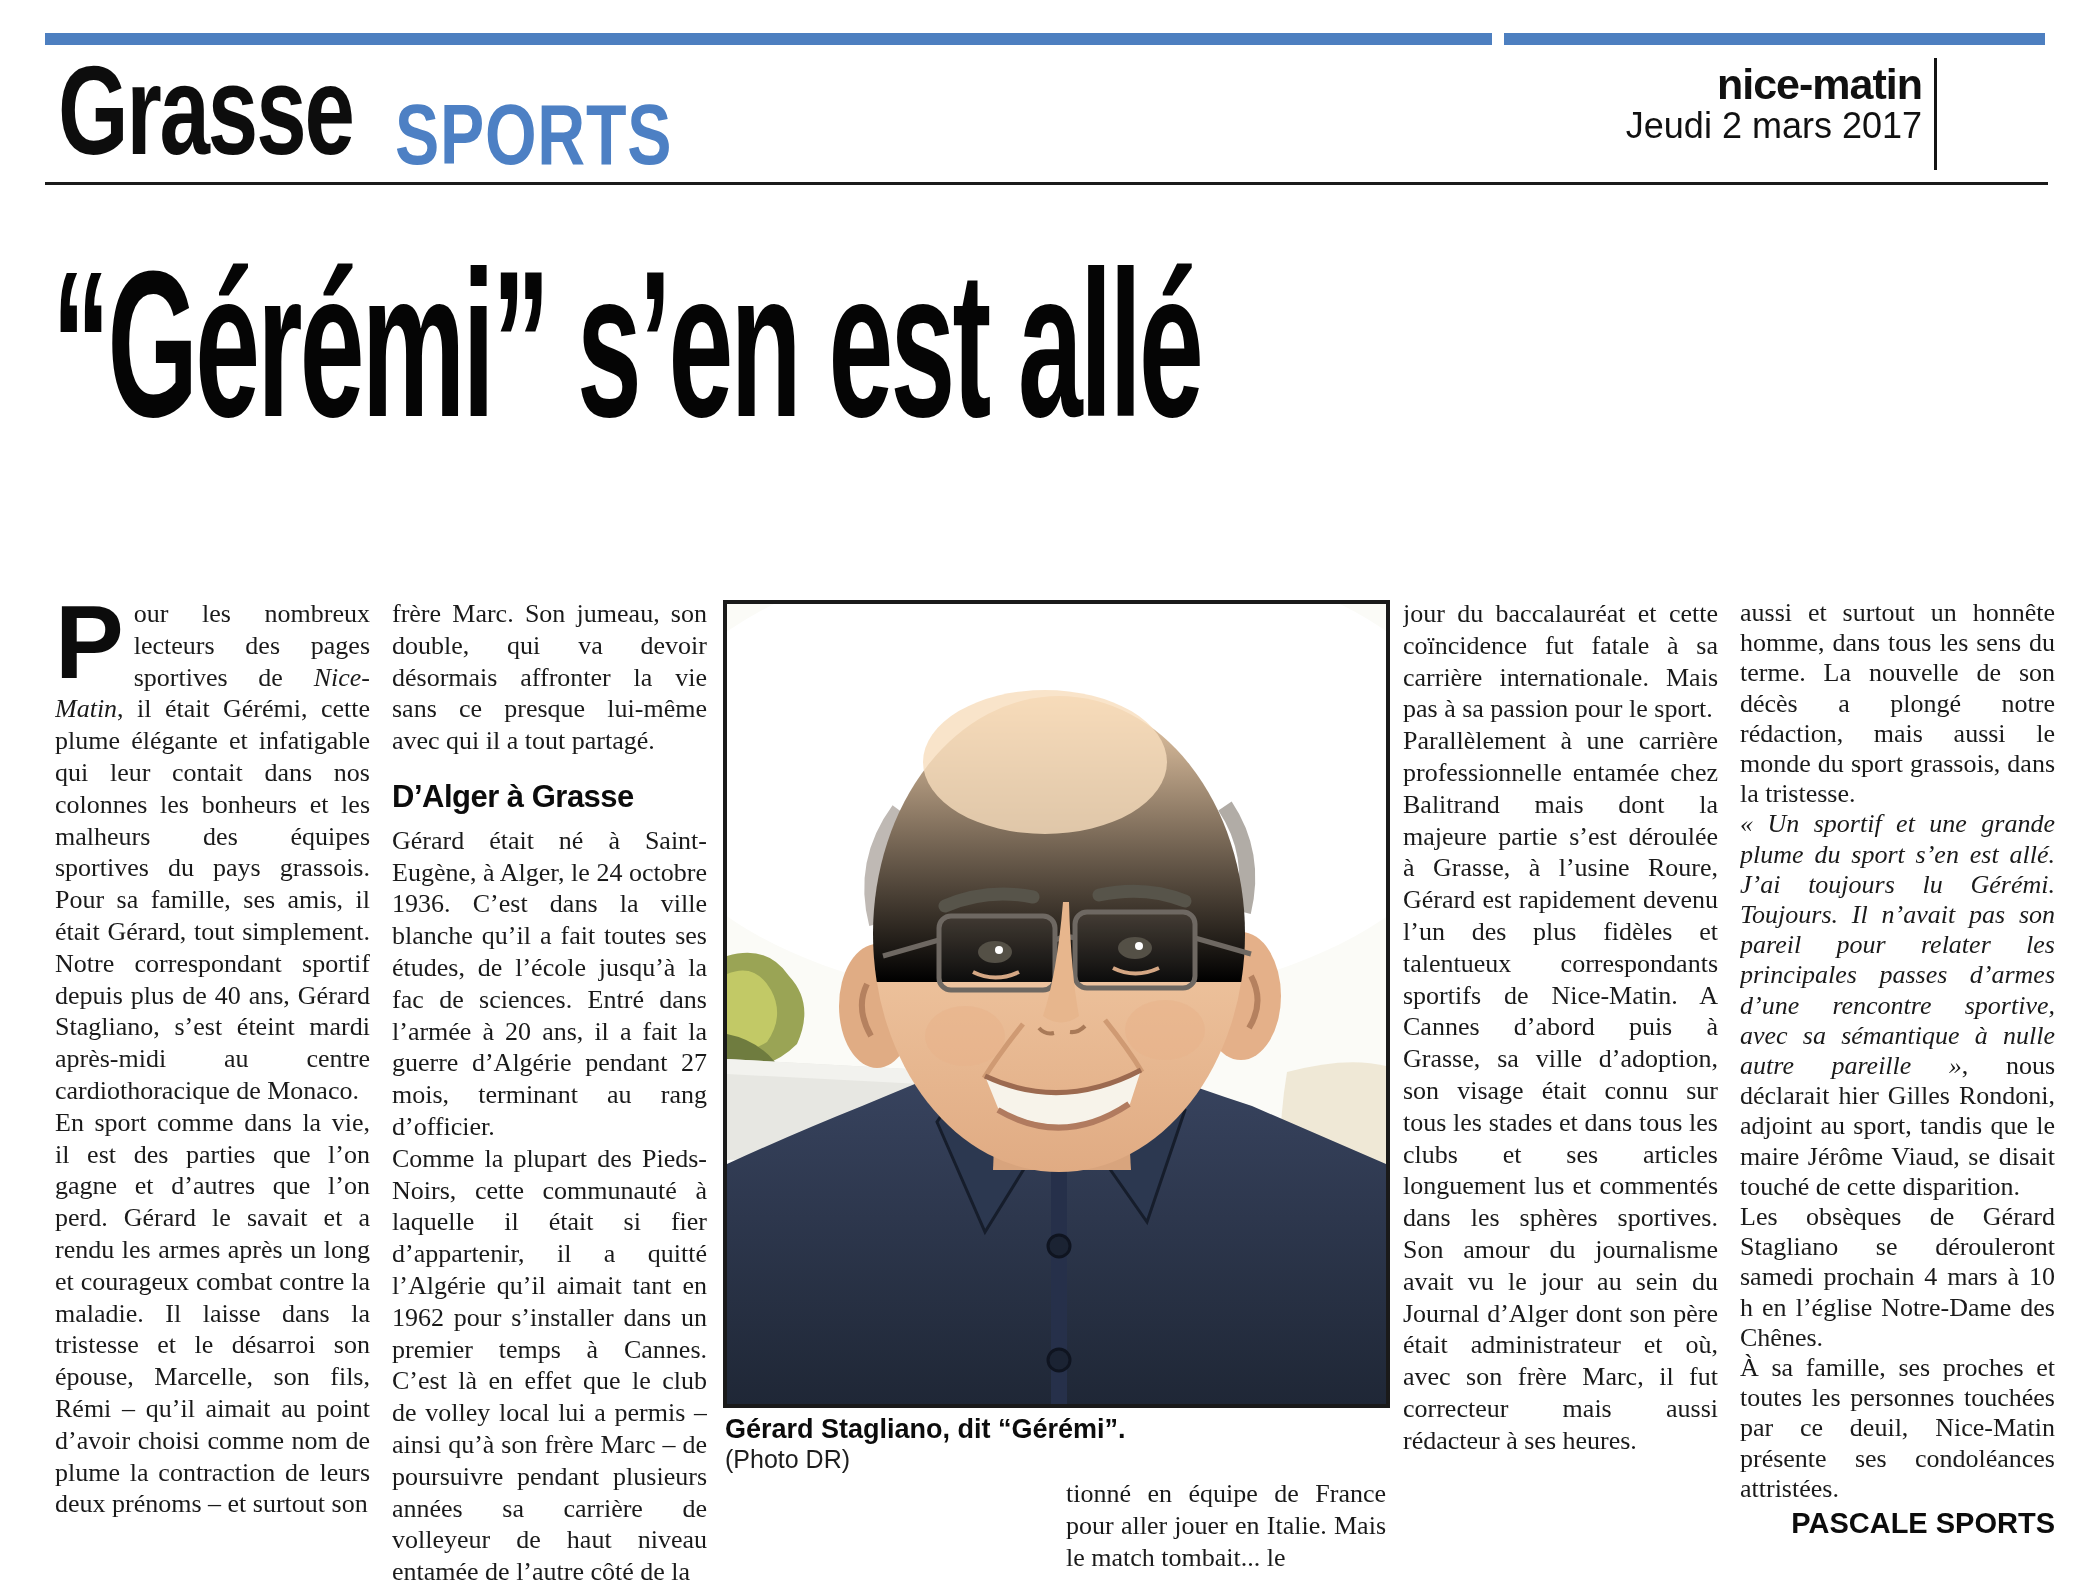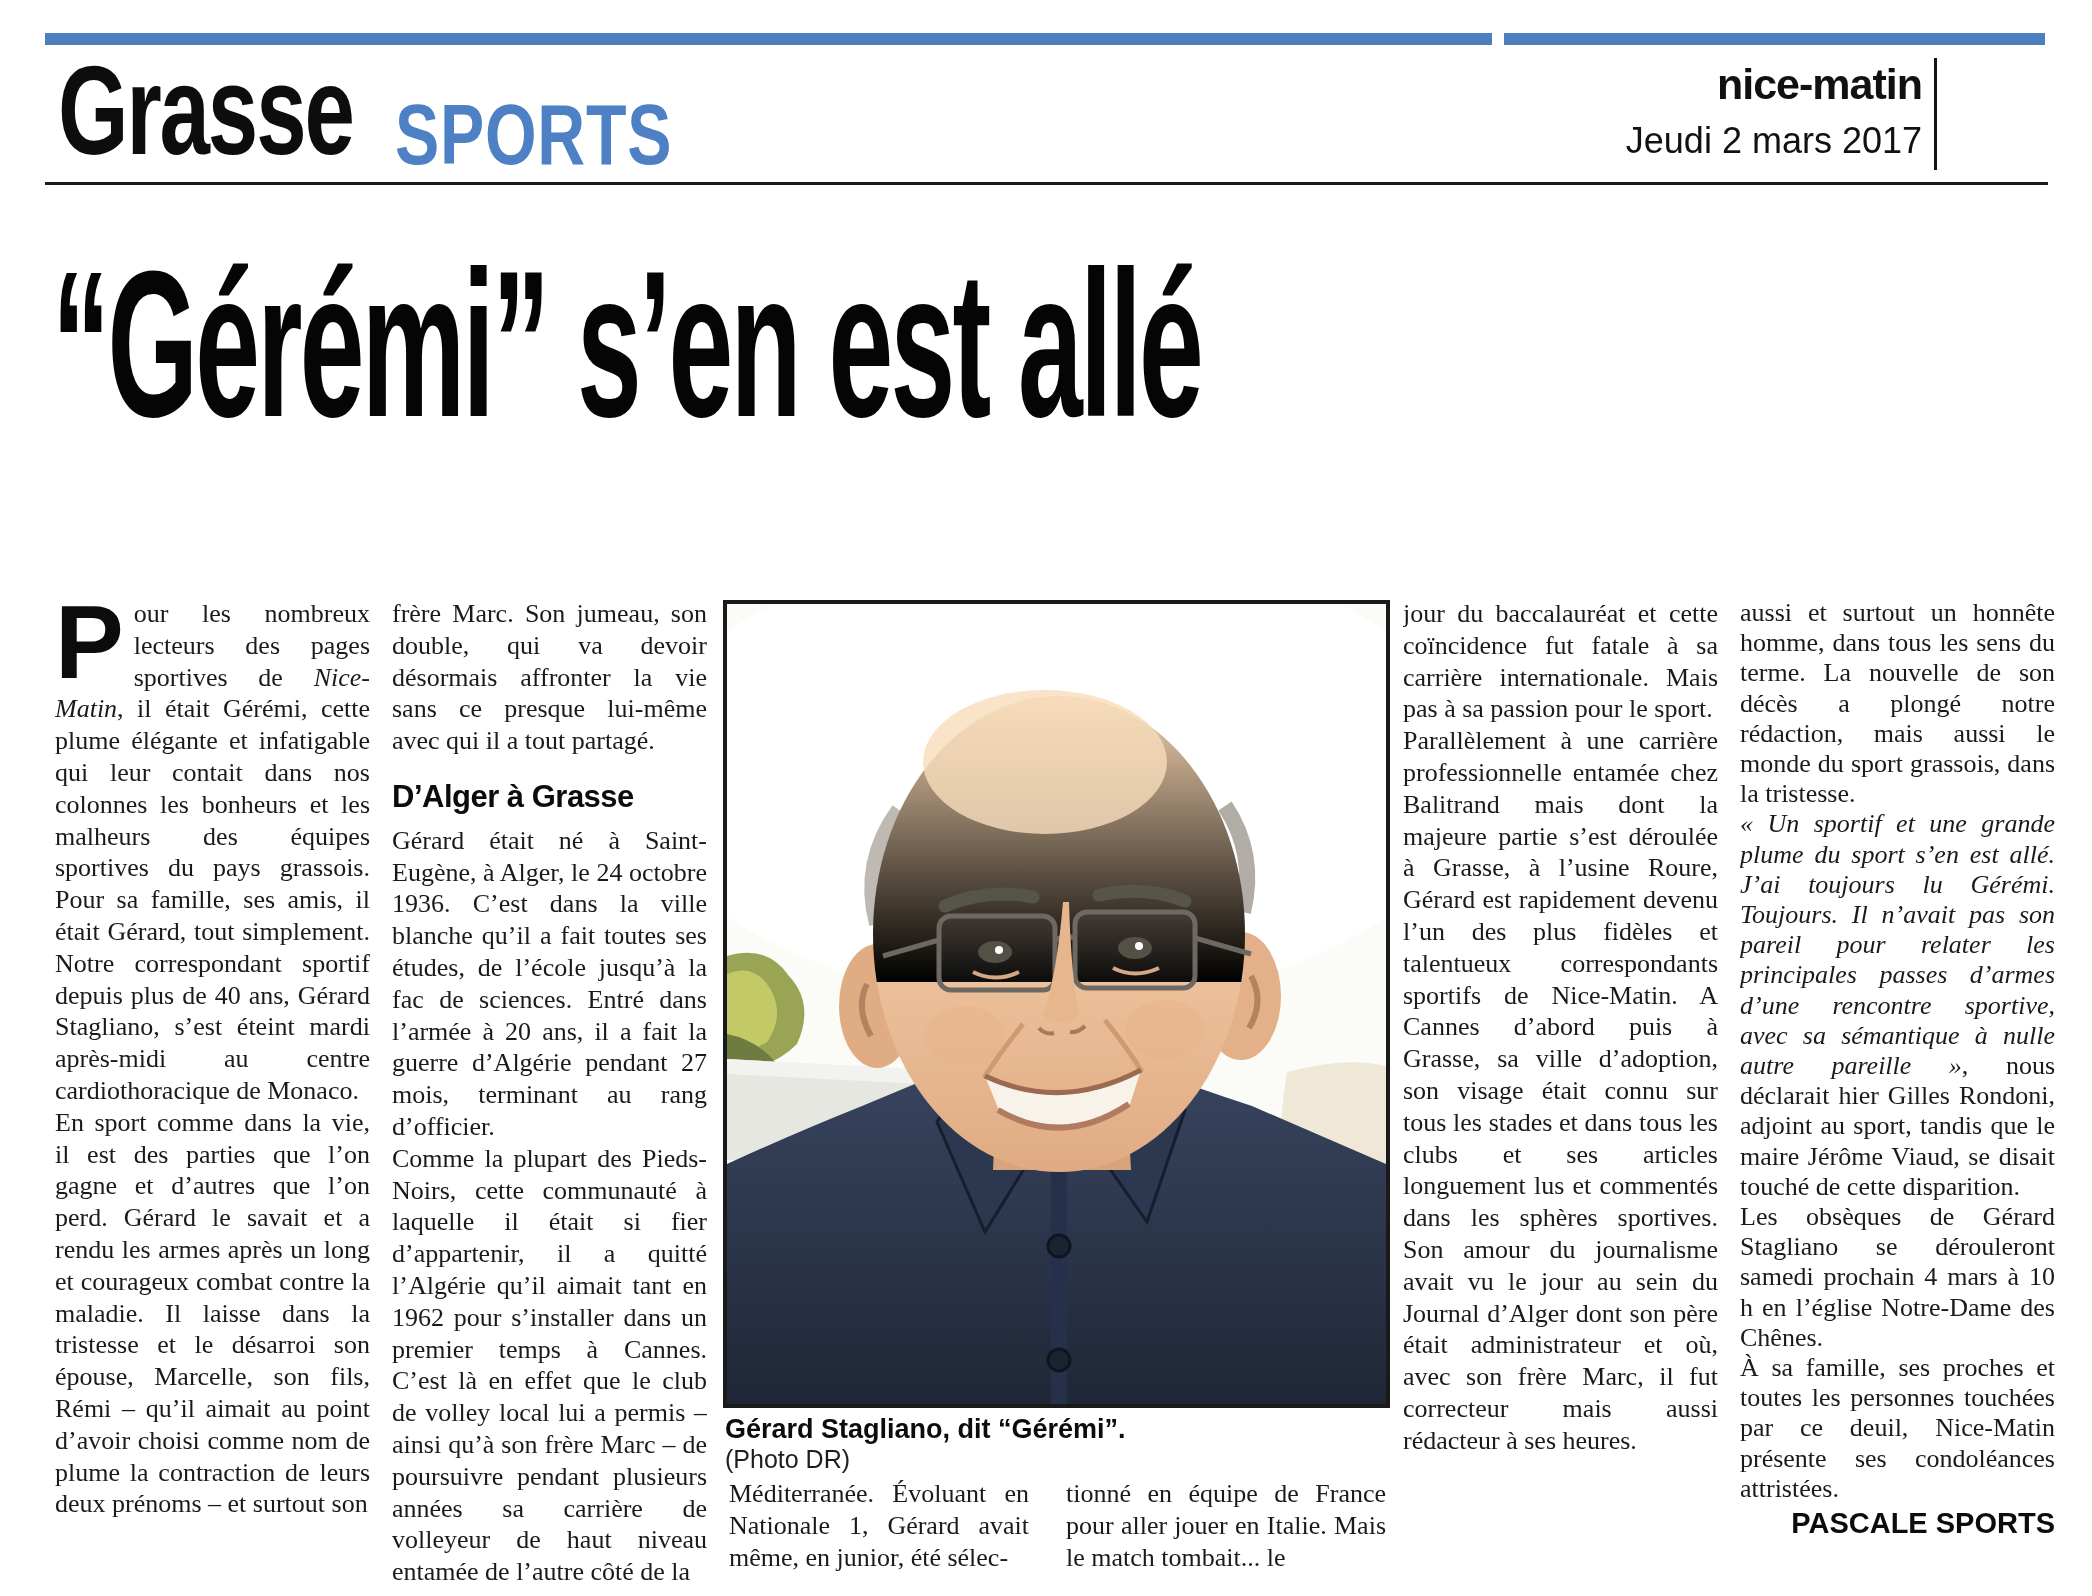--- a/index.html
+++ b/index.html
@@ -22,21 +22,21 @@
     position:absolute; left:395px; top:92px; line-height:1;
     font-family:"Liberation Sans", sans-serif; font-weight:bold;
     font-size:85px; color:#4d80c4; letter-spacing:1px;
     transform:scaleX(.78); transform-origin:left top; white-space:nowrap;
   }
   .brandbox {
     position:absolute; right:170px; top:62px; text-align:right;
     font-family:"Liberation Sans", sans-serif; color:#111;
   }
   .brand { font-size:43px; font-weight:bold; letter-spacing:-1px; line-height:1.05; }
-  .issuedate { font-size:36px; margin-top:16px; line-height:1; }
+  .issuedate { font-size:36px; margin-top:1px; line-height:1; }
   .vrule { position:absolute; left:1934px; top:58px; width:3px; height:112px; background:#141414; }
   .hrule { position:absolute; left:45px; top:182px; width:2003px; height:3px; background:#1b1b1b; }
 
   
   .headline {
     position:absolute; left:52px; top:240px; line-height:1;
     font-family:"Liberation Sans", sans-serif; font-weight:bold;
     font-size:208px; letter-spacing:-5px; color:#050505;
     transform:scaleX(.56); transform-origin:left top; white-space:nowrap;
   }
@@ -203,23 +203,20 @@
 
       <ellipse cx="238" cy="432" rx="40" ry="30" fill="#e8b38a" opacity="0.55"></ellipse>
       <ellipse cx="438" cy="426" rx="40" ry="30" fill="#e8b38a" opacity="0.55"></ellipse>
     </svg>
   </figure>
   <div class="caption-row">
     <span class="caption">Gérard Stagliano, dit “Gérémi”.</span>
     <span class="credit">(Photo DR)</span>
   </div>
 
-  <div class="colfrag c3">
-    <p>Méditerranée. Évoluant en Nationale 1, Gérard avait même, en junior, été sélec-</p>
-  </div>
   <div class="colfrag c4">
     <p>tionné en équipe de France pour aller jouer en Italie. Mais le match tombait... le</p>
   </div>
 
   <div class="col c5">
     <p>jour du baccalauréat et cette coïncidence fut fatale à sa carrière internationale. Mais pas à sa passion pour le sport.</p>
     <p>Parallèlement à une carrière professionnelle entamée chez Balitrand mais dont la majeure partie s’est déroulée à Grasse, à l’usine Roure, Gérard est rapidement devenu l’un des plus fidèles et talentueux correspondants sportifs de Nice-Matin. A Cannes d’abord puis à Grasse, sa ville d’adoption, son visage était connu sur tous les stades et dans tous les clubs et ses articles longuement lus et commentés dans les sphères sportives. Son amour du journalisme avait vu le jour au sein du Journal d’Alger dont son père était administrateur et où, avec son frère Marc, il fut correcteur mais aussi rédacteur à ses heures.</p>
   </div>
 
   <div class="col c6">

